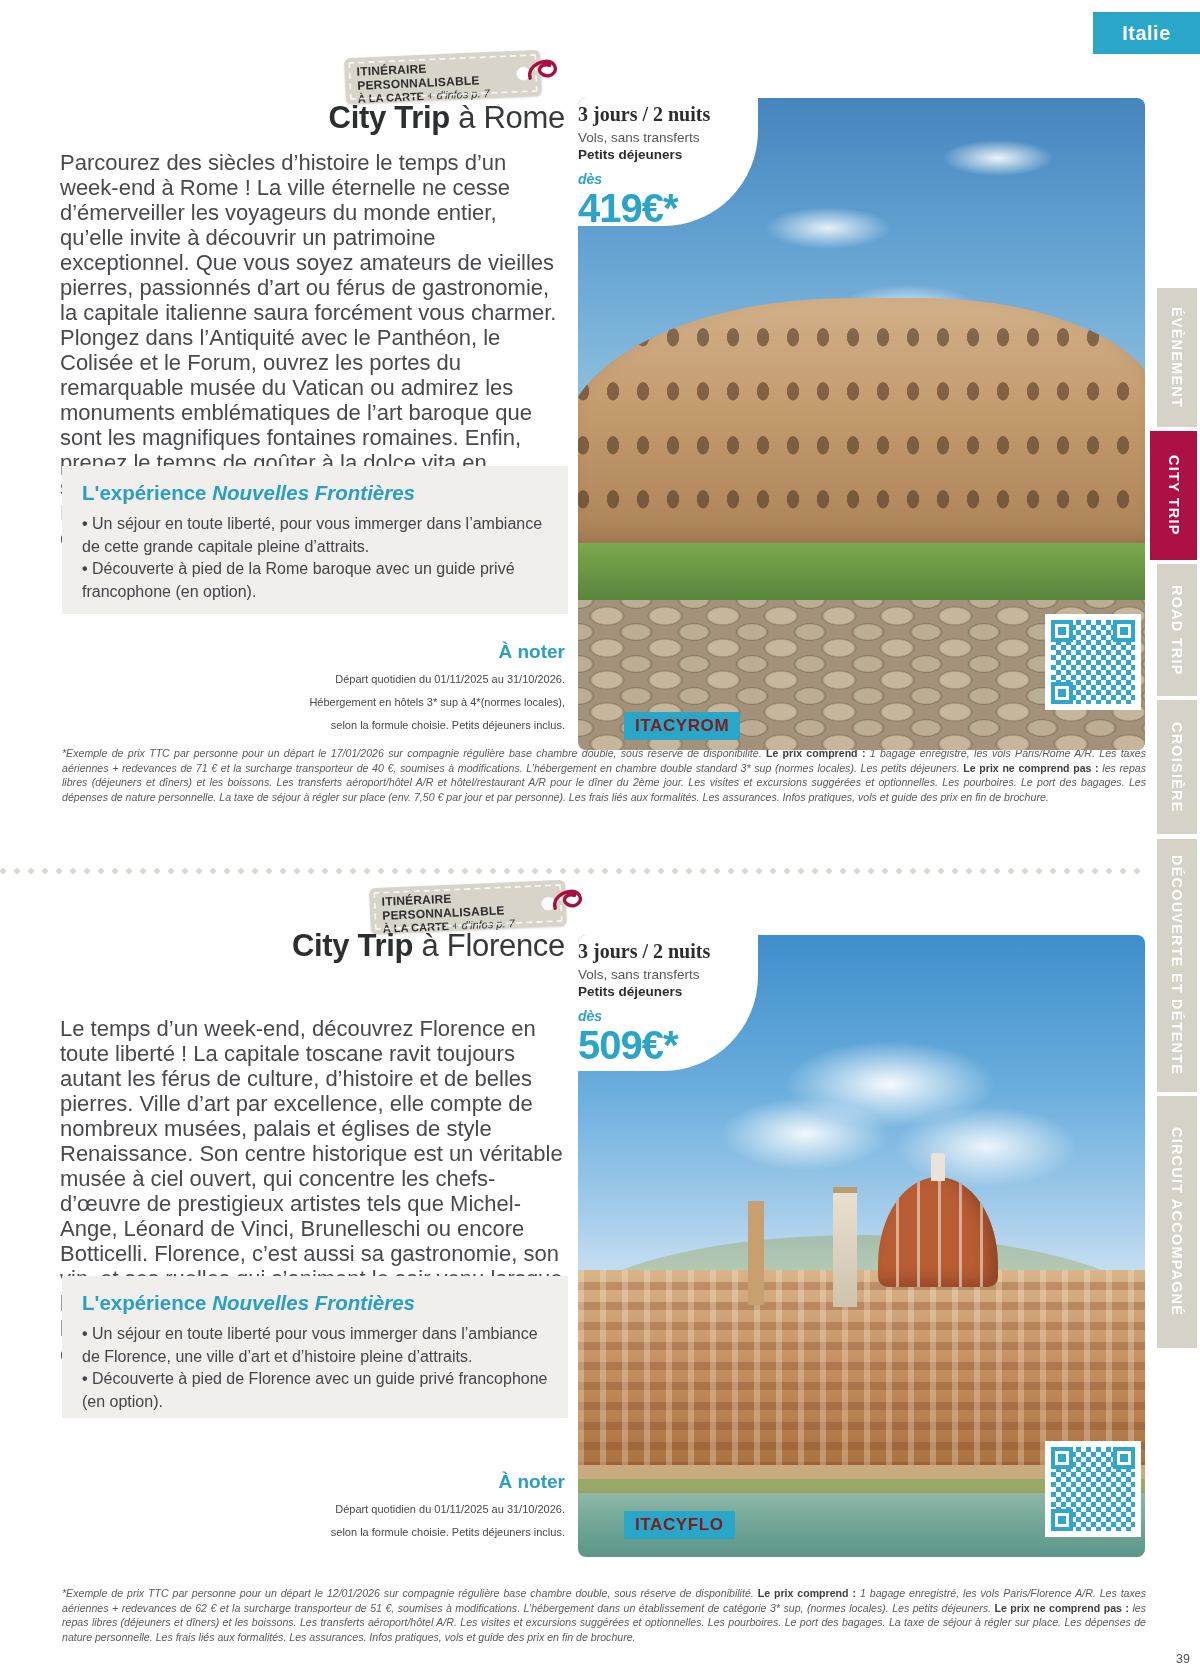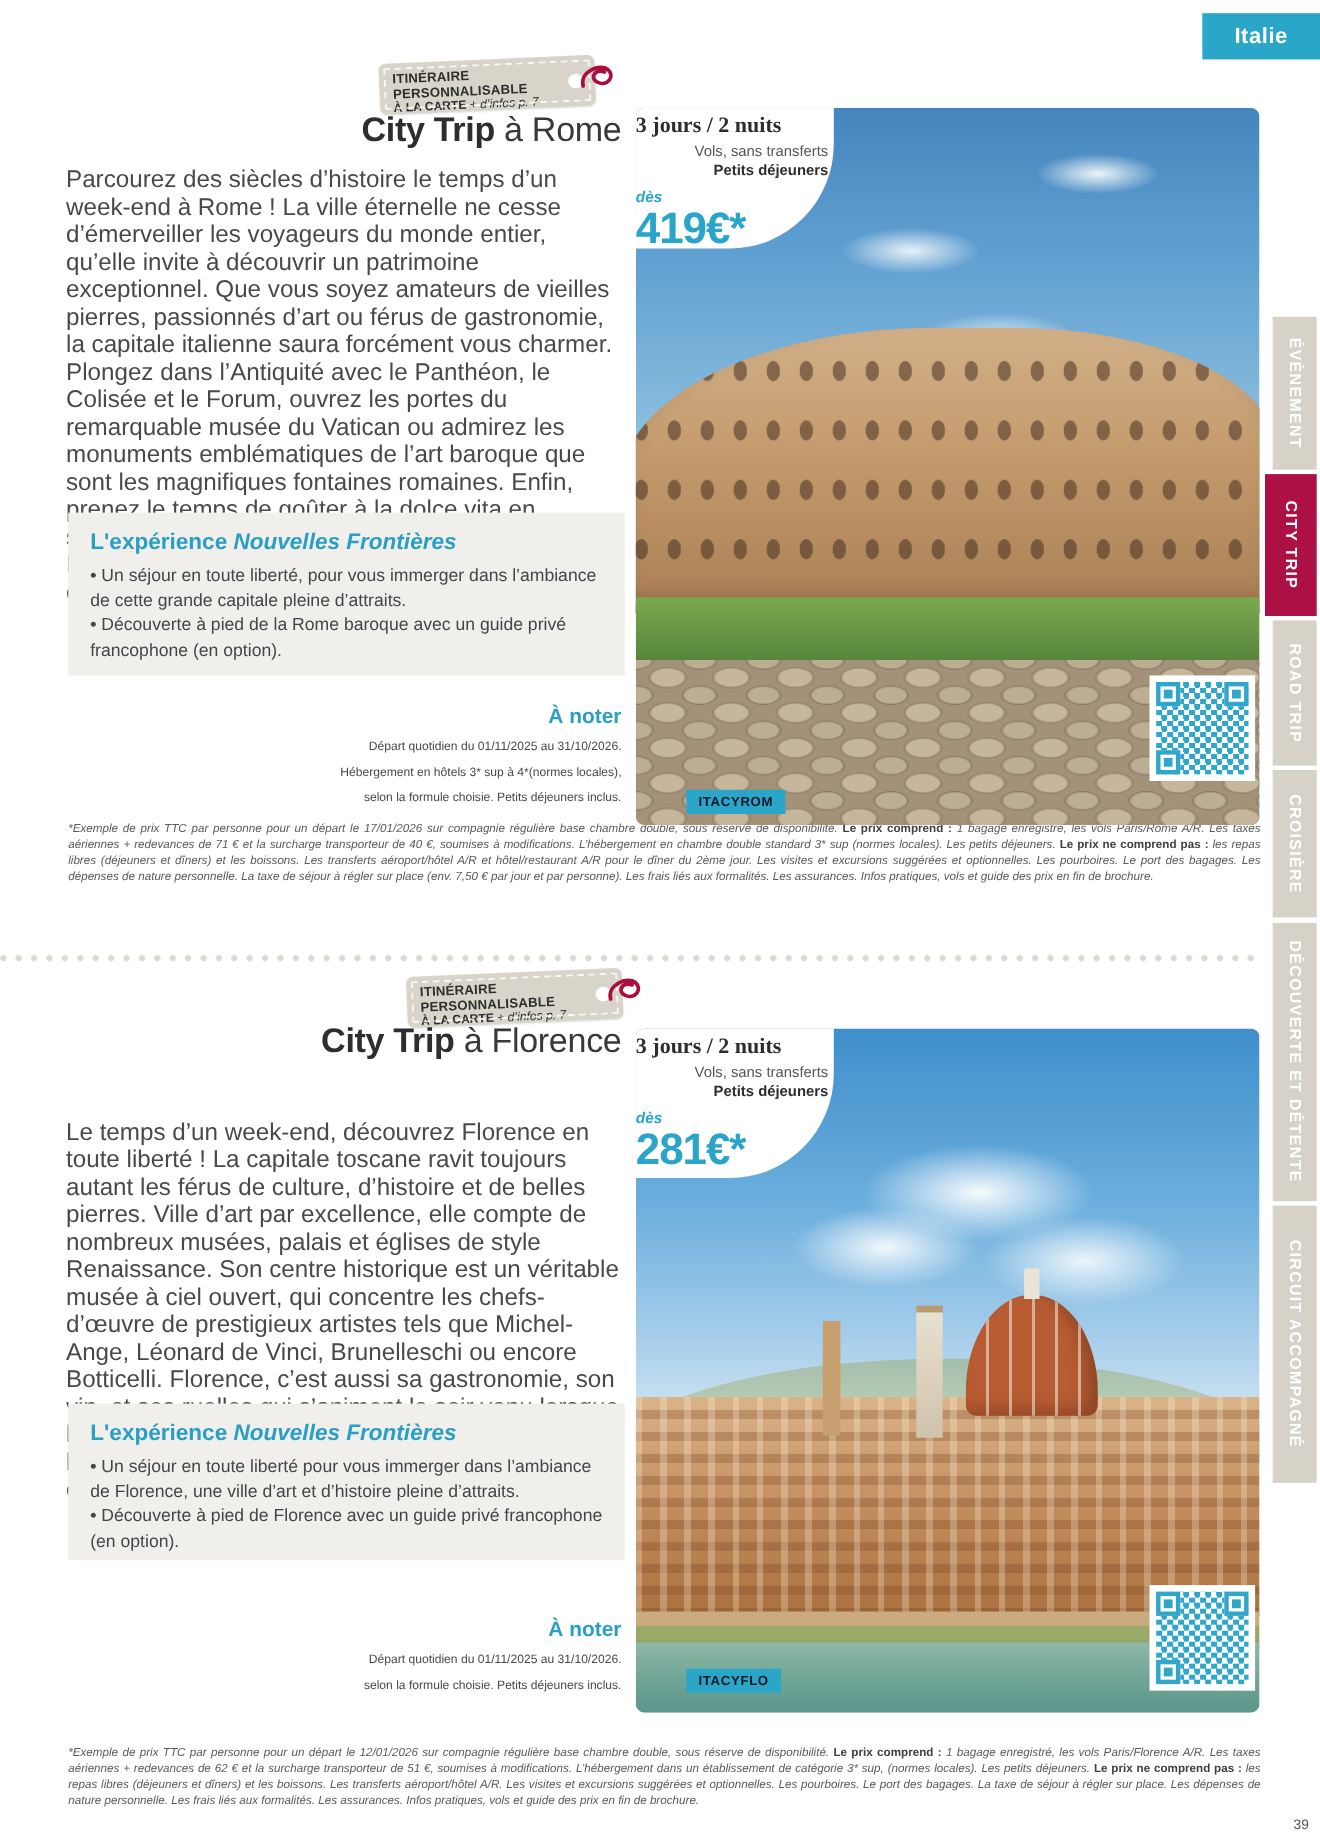--- a/index.html
+++ b/index.html
@@ -133,39 +133,39 @@
       background:linear-gradient(180deg,#c9ab7f 0 40%, #9aa968 40% 72%, #7e9454 100%); }
   .f-river { left:0; right:0; bottom:0; height:64px;
       background:linear-gradient(180deg,#8fb7a6,#6ba293 60%,#5c968a); }
 
   
   .notch { position:absolute; left:0; top:0; background:#fff; border-bottom-right-radius:95px; }
   .notch-rome { width:180px; height:128px; }
   .notch-flo  { width:180px; height:136px; }
 
   
-  .code { position:absolute; left:46px; background:#2aa6c9; color:#0f172a; font-size:12px;
+  .code { position:absolute; left:46px; background:#2aa6c9; color:#7f1d1d; font-size:17px;
     font-weight:700; letter-spacing:.6px; padding:4px 11px; }
   .code-rome { bottom:10px; }
   .code-flo  { bottom:18px; }
   .qr { position:absolute; right:4px; width:96px; height:96px; background:#fff; padding:6px; }
   .qr-rome { bottom:40px; }
   .qr-flo  { bottom:20px; }
   .qr-grid { width:100%; height:100%; position:relative;
     background:repeating-conic-gradient(#2fa6ca 0% 25%, #ffffff 0% 50%) 0 0/10px 10px; }
   .eye { position:absolute; width:22px; height:22px; border:4px solid #2fa6ca; background:#fff; }
   .eye::after { content:""; position:absolute; inset:3px; background:#2fa6ca; }
   .e1 { left:6px; top:6px; } .e2 { right:6px; top:6px; } .e3 { left:6px; bottom:6px; }
 
   
   .info { position:absolute; left:578px; width:175px; z-index:3; }
   .info-rome { top:103px; }
   .info-flo  { top:940px; }
   .duration { font-size:20px; font-weight:700; color:#2c2d2f; white-space:nowrap; margin-bottom:3px;font-family:Liberation Serif, serif; }
-  .sub { font-size:13.5px; line-height:17px; color:#55565a; white-space:nowrap;text-align:right; }
+  .sub { font-size:13.5px; line-height:17px; color:#55565a; white-space:nowrap; }
   .sub.b { font-weight:700; color:#2c2d2f; }
   .des { font-size:14px; font-style:italic; font-weight:700; color:#2aa4c8; margin-top:8px; }
   .price { font-size:40px; font-weight:700; color:#2aa4c8; letter-spacing:-1px; line-height:1.05; }
 
   
   .dots { position:absolute; top:868px; left:0; width:1145px; height:6px;
     background-image:radial-gradient(circle at 3px 3px, #dcd8d2 2.6px, transparent 3px);
     background-size:14px 6px; background-repeat:repeat-x; }
   .pagenum { position:absolute; left:1176px; top:1652px; font-size:12.5px; color:#515255; }
 </style>
@@ -288,18 +288,18 @@
       <span class="eye e2"></span>
       <span class="eye e3"></span>
     </div>
   </div>
 
   <div class="info info-flo">
     <div class="duration">3 jours / 2 nuits</div>
     <div class="sub">Vols, sans transferts</div>
     <div class="sub b">Petits déjeuners</div>
     <div class="des">dès</div>
-    <div class="price">281€*</div>
+    <div class="price">509€*</div>
   </div>
 
   <div class="pagenum">39</div>
 
 </div>
 
 </body></html>

